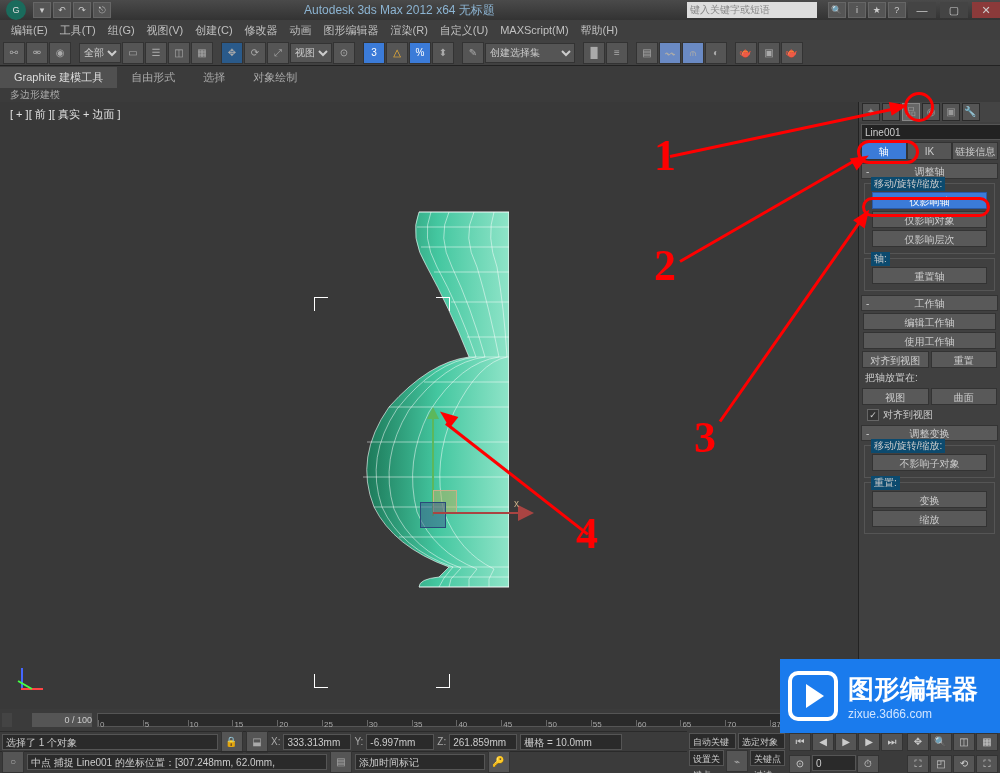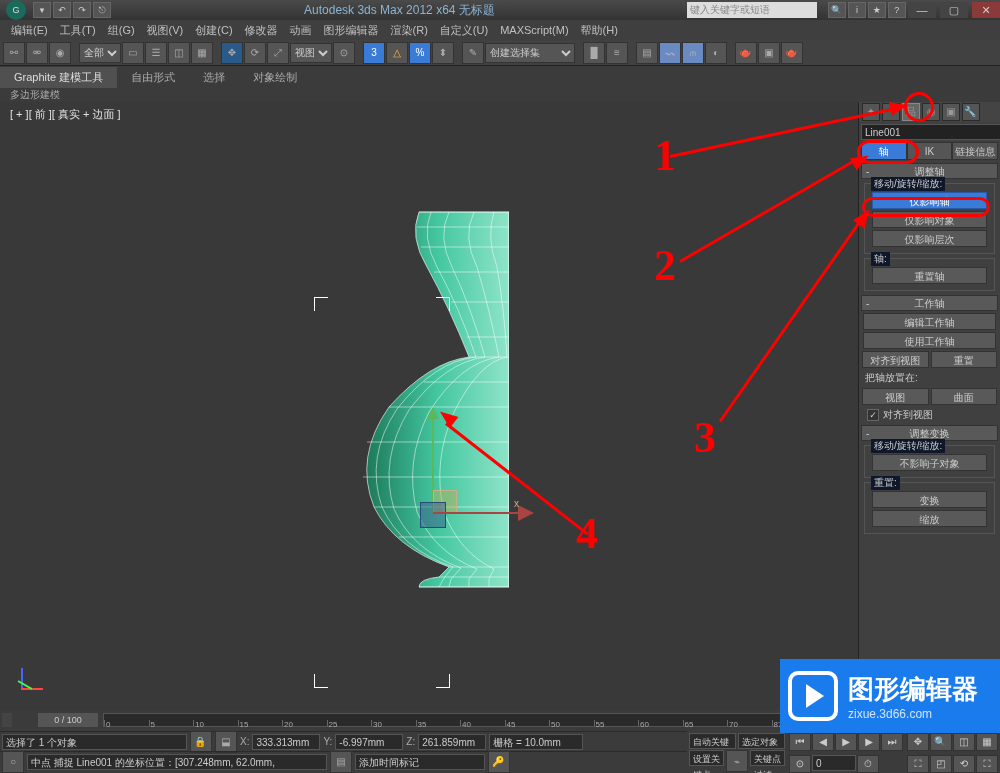--- a/index.html
+++ b/index.html
@@ -53,30 +53,30 @@
 .cmd-icons .ci { width:18px; height:18px; background:#555; border:1px solid #2a2a2a; display:inline-block; text-align:center; line-height:16px; font-size:10px; color:#999;}
 .cmd-icons .ci.active{background:#666; border-color:#888;}
 .obj-name { display:flex; margin:2px;}
 .obj-name input{flex:1; background:#222; color:#ccc; border:1px solid #555; height:16px; font-size:10px; padding:0 3px;}
 .sub-tabs{display:flex; margin:2px 2px 0;}
 .sub-tabs span{flex:1; text-align:center; height:18px; line-height:18px; background:#555; border:1px solid #333; font-size:10px; cursor:pointer;}
 .sub-tabs span.active{background:#3b7bd8; color:#fff;}
 .rollout-title{background:#595959; text-align:center; height:16px; line-height:16px; font-size:10px; margin:3px 2px 2px; border:1px solid #333; position:relative;}
 .rollout-title .dash{position:absolute; left:4px;}
 .group-box{border:1px solid #555; margin:4px 5px; padding:6px 3px 4px; position:relative;}
-.group-box .legend{position:absolute; top:-7px; left:6px; background:#0f172a; padding:0 3px; font-size:10px;}
+.group-box .legend{position:absolute; top:-7px; left:6px; background:#0c4a6e; padding:0 3px; font-size:10px;}
 .p-btn{display:block; width:94%; margin:2px auto; height:17px; text-align:center; line-height:17px; background:#595959; border:1px solid #333; font-size:10px; cursor:pointer;}
 .p-btn.active{background:#3b7bd8; color:#fff; border-color:#2a5aa8;}
 .p-btn-row{display:flex; gap:2px; margin:2px 3px;}
 .p-btn-row .p-btn{flex:1; margin:0;}
 .check-row{display:flex; align-items:center; gap:4px; margin:3px 8px; font-size:10px;}
 .check-row .cb{width:12px;height:12px;background:#333;border:1px solid #666;display:inline-flex;align-items:center;justify-content:center;color:#ccc;font-size:9px;}
 
 .time-bar{position:absolute; bottom:42px; left:0; right:0; height:22px; background:#3b3b3b; display:flex; align-items:center;}
-.time-slider{height:14px; background:#555; width:60px; margin-left:26px; text-align:center; font-size:9px; line-height:14px;}
+.time-slider{height:14px; background:#555; width:60px; margin-left:20px; text-align:right; font-size:9px; line-height:14px;}
 .time-ruler{flex:1; height:14px; background:#2a2a2a; margin:0 5px; position:relative; border:1px solid #555;}
 .time-ruler .tick{position:absolute; bottom:0; font-size:8px; color:#aaa; border-left:1px solid #666; height:6px; padding-left:1px;}
 
 .status-bar{position:absolute; bottom:0; left:0; right:0; height:42px; background:#3b3b3b; display:flex;}
 .status-left{width:88px; display:flex; flex-wrap:wrap; padding:2px; gap:1px;}
 .status-left .sq{width:18px;height:17px;background:#555;border:1px solid #333;}
 .status-left .pink{width:86px;height:17px;background:#d4b4b4;}
 .status-text-area{flex:1; display:flex; flex-direction:column;}
 .st-row{height:20px; display:flex; align-items:center; gap:3px; border-top:1px solid #2a2a2a; padding:0 2px;}
 .st-field{background:#2a2a2a; border:1px solid #555; height:16px; padding:0 3px; font-size:10px; color:#ccc; line-height:16px;}
@@ -325,30 +325,30 @@
       <span class="tick" style="left:85%">85</span>
     <span class="tick" style="left:90%">90</span>
       <span class="tick" style="left:95%">95</span>
     <span class="tick" style="left:99%">100</span>
   </div>
 </div>
 
 <div class="status-bar">
   <div class="status-text-area">
     <div class="st-row">
-      <div class="st-field" style="width:185px">选择了 1 个对象</div>
+      <div class="st-field" style="width:216px">选择了 1 个对象</div>
       <span class="tb-btn">🔒</span>
       <span class="tb-btn">⬓</span>
       <span class="st-label">X:</span>
       <div class="st-field" style="width:68px">333.313mm</div>
       <span class="st-label">Y:</span>
       <div class="st-field" style="width:68px">-6.997mm</div>
       <span class="st-label">Z:</span>
       <div class="st-field" style="width:68px">261.859mm</div>
-      <div class="st-field" style="width:94px">栅格 = 10.0mm</div>
+      <div class="st-field" style="width:102px">栅格 = 10.0mm</div>
     </div>
     <div class="st-row">
       <span class="tb-btn">○</span>
       <div class="st-field" style="width:300px">
         <span>中点  捕捉  Line001 的坐标位置：</span><span>[307.248mm, 62.0mm, 115.058mm]</span>
       </div>
       <span class="tb-btn">▤</span>
       <div class="st-field" style="width:130px">添加时间标记</div>
       <span class="tb-btn">🔑</span>
     </div>

